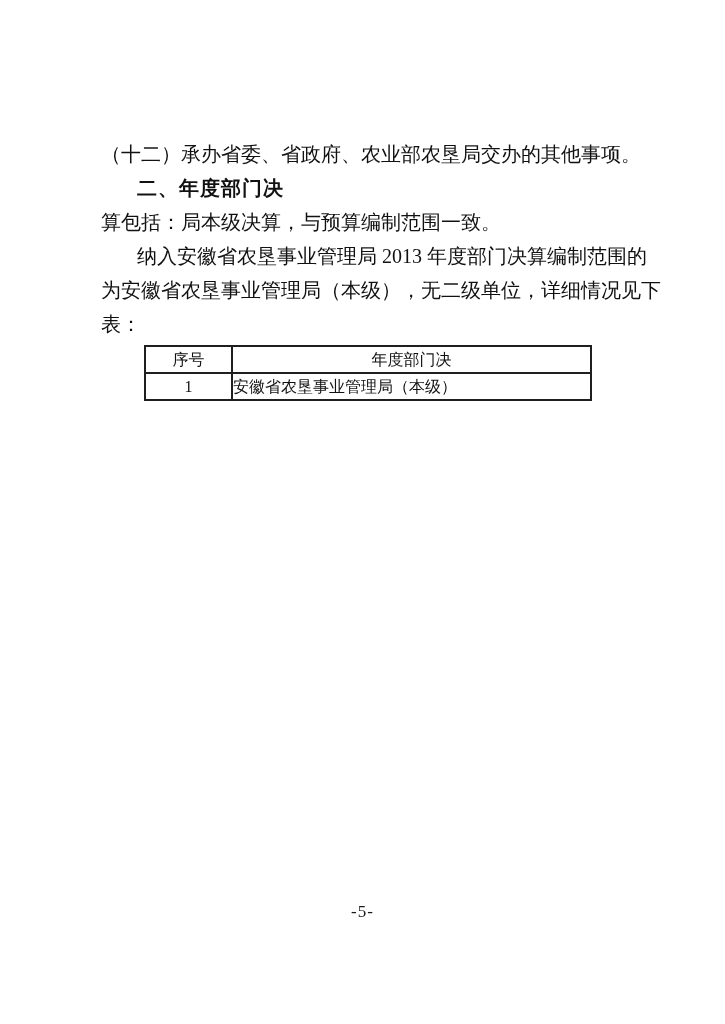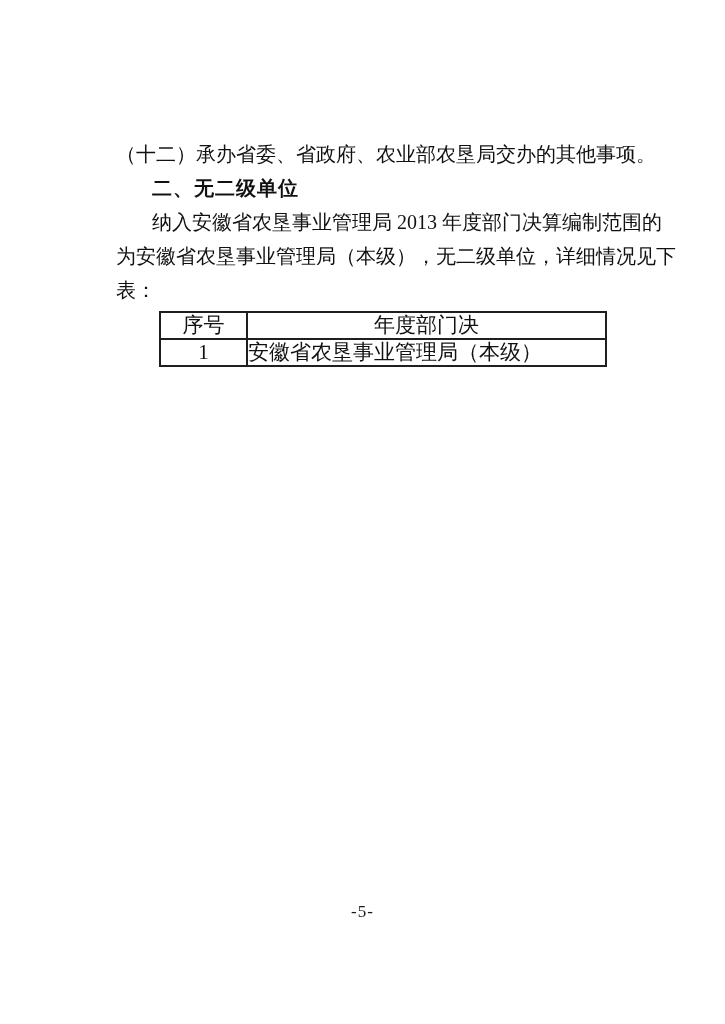--- a/index.html
+++ b/index.html
@@ -15,21 +15,21 @@
     color: #111111;
     overflow: hidden;
   }
   .page {
     position: absolute;
     inset: 0;
     background: #ffffff;
   }
   .content {
     position: absolute;
-    left: 116px;
+    left: 101px;
     top: 137px;
     width: 535px;
     font-size: 20px;
   }
   .line {
     line-height: 34px;
     height: 34px;
     text-align: justify;
     text-align-last: justify;
     white-space: nowrap;
@@ -49,21 +49,21 @@
     border-collapse: collapse;
     table-layout: fixed;
     width: 446px;
     margin: 4px 0 0 43px;
   }
   .unit-table th,
   .unit-table td {
     border: 2px solid #1f1f1f;
     height: 25px;
     padding: 0;
-    font-size: 21px;
+    font-size: 16px;
     font-weight: normal;
     text-align: center;
     vertical-align: middle;
     line-height: 1.1;
     font-family: "Liberation Serif", "DejaVu Serif", serif;
     color: #111111;
   }
   .unit-table td.unit-name {
     text-align: left;
   }
@@ -82,23 +82,24 @@
 </style>
 </head>
 <body>
 
 <div class="page">
 
   <div class="content">
 
     <div class="line last">（十二）承办省委、省政府、农业部农垦局交办的其他事项。</div>
 
-    <div class="line last indent heading">二、无二级单位</div>
+    <div class="line last indent heading">二、年度部门决</div>
 
 
+    <div class="line last">算包括：局本级决算，与预算编制范围一致。</div>
 
     <div class="line indent">纳入安徽省农垦事业管理局 2013 年度部门决算编制范围的</div>
 
     <div class="line">为安徽省农垦事业管理局（本级），无二级单位，详细情况见下</div>
 
     <div class="line last">表：</div>
 
     <table class="unit-table">
       <colgroup>
         <col class="col-index">

